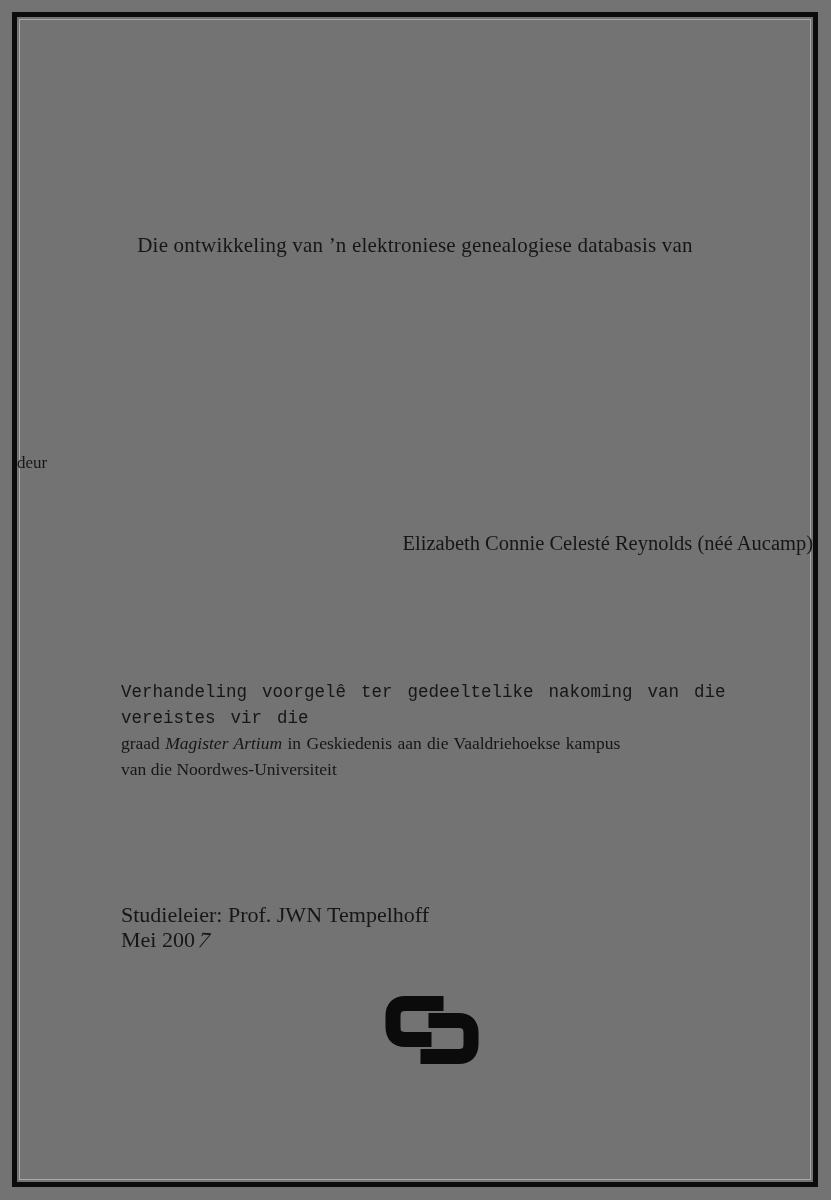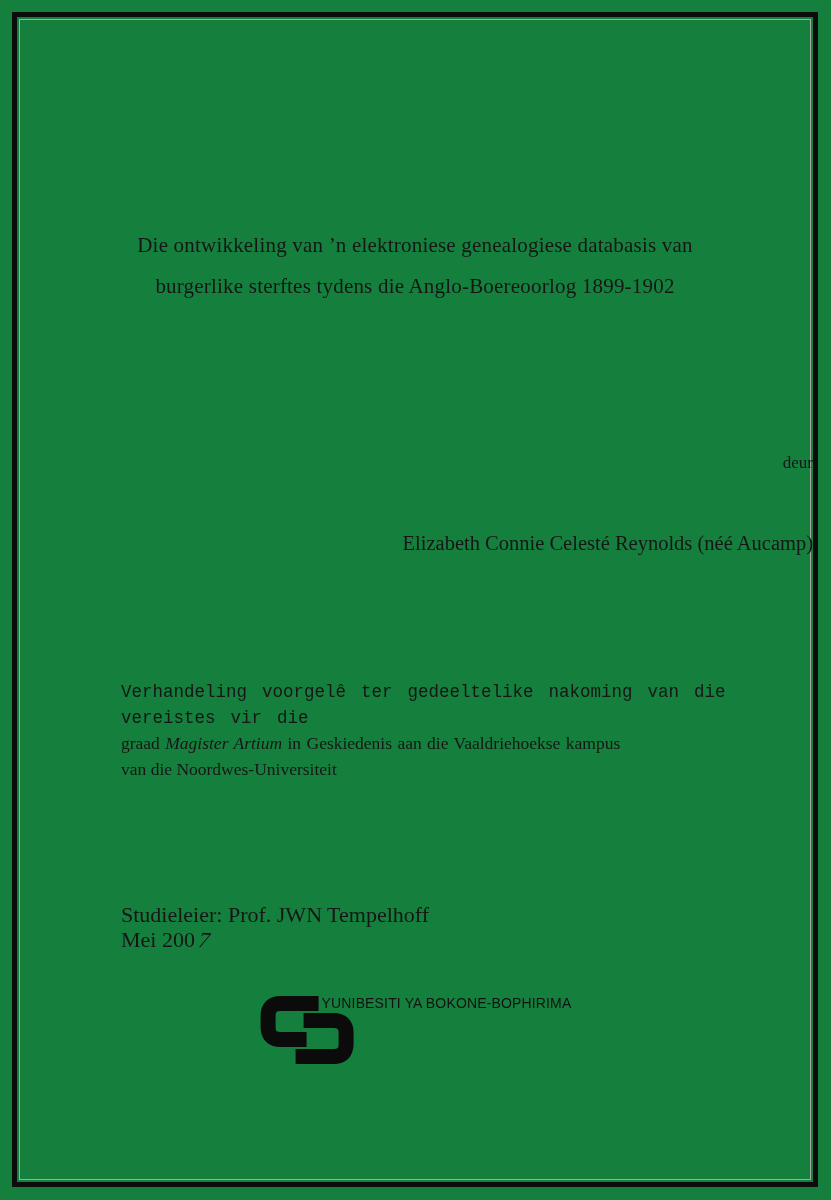--- a/index.html
+++ b/index.html
@@ -5,21 +5,21 @@
   * { margin: 0; padding: 0; box-sizing: border-box; }
   html, body { background: #ffffff; }
   body {
     font-family: "Liberation Serif", serif;
     color: #161616;
   }
   .page {
     position: relative;
     width: 831px;
     height: 1200px;
-    background: #15803d;
+    background: #737373;
     overflow: hidden;
   }
   .frame {
     position: absolute;
     left: 12px; top: 12px; right: 13px; bottom: 13px;
     border: 5px solid #0c0c0c;
   }
   .frame-inner-line {
     position: absolute;
     left: 2px; top: 2px; right: 2px; bottom: 2px;
@@ -32,21 +32,21 @@
     top: 208px;
     text-align: center;
     font-size: 21px;
     line-height: 41px;
     letter-spacing: 0.2px;
   }
   .byline {
     position: absolute;
     left: 0; right: 0;
     top: 436px;
-    text-align: right;
+    text-align: left;
     font-size: 17px;
   }
   .author-line {
     position: absolute;
     left: 0; right: 0;
     top: 515px;
     text-align: right;
     font-size: 20.5px;
   }
   .statement {
@@ -100,21 +100,20 @@
 </style>
 </head>
 <body>
 
 <div class="page">
   <div class="frame">
     <div class="frame-inner-line"></div>
 
     <div class="title-block">
       <div>Die ontwikkeling van ’n elektroniese genealogiese databasis van</div>
-      <div>burgerlike sterftes tydens die Anglo-Boereoorlog 1899-1902</div>
     </div>
 
     <div class="byline">deur</div>
 
     <div class="author-line">Elizabeth Connie Celesté Reynolds (néé Aucamp)</div>
 
     <div class="statement">
       <div class="line1">Verhandeling voorgelê ter gedeeltelike nakoming van die vereistes vir die</div>
       <div class="line2"><span>graad </span><span class="italic">Magister Artium</span><span> in Geskiedenis aan die Vaaldriehoekse kampus</span></div>
       <div class="line3">van die Noordwes-Universiteit</div>
@@ -124,17 +123,16 @@
       <div>Studieleier: Prof. JWN Tempelhoff</div>
       <div><span>Mei 200</span><span class="digit-seven">7</span></div>
     </div>
 
     <div class="logo">
       <svg class="logo-mark" viewBox="0 0 97 72" xmlns="http://www.w3.org/2000/svg" aria-hidden="true">
         <path d="M 60 9.5 H 22 Q 9.5 9.5 9.5 22 V 33 Q 9.5 45.5 22 45.5 H 48" fill="none" stroke="#0b0b0b" stroke-width="15" stroke-linecap="butt"></path>
         <path d="M 37 62.5 H 75 Q 87.5 62.5 87.5 50 V 39 Q 87.5 26.5 75 26.5 H 45" fill="none" stroke="#0b0b0b" stroke-width="15" stroke-linecap="butt"></path>
       </svg>
       <div class="logo-text">
-        <div>YUNIBESITI YA BOKONE-BOPHIRIMA</div>
       </div>
     </div>
   </div>
 </div>
 
 </body></html>

